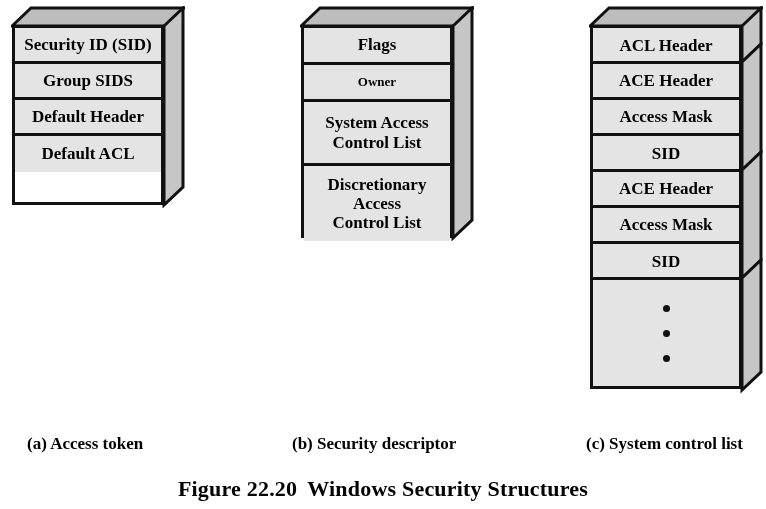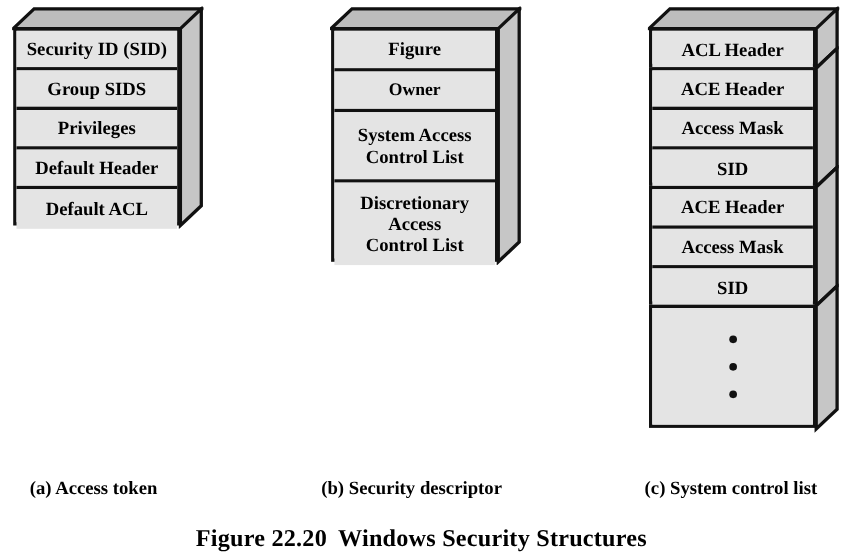--- a/index.html
+++ b/index.html
@@ -130,23 +130,20 @@
     </div>
 
     <div class="rows">
       <div class="row" style="height:36px; font-size:17px;">
         <span class="rowtext">Security ID (SID)</span>
       </div>
       <div class="row" style="height:36px; font-size:17px;">
         <span class="rowtext">Group SIDS</span>
       </div>
       <div class="row" style="height:36px; font-size:17px;">
-        <span class="rowtext">Privileges</span>
-      </div>
-      <div class="row" style="height:36px; font-size:17px;">
         <span class="rowtext">Default Header</span>
       </div>
       <div class="row" style="height:36px; font-size:17px;font-family:Liberation Serif, serif;">
         <span class="rowtext">Default ACL</span>
       </div>
     </div>
   </div>
 
   <div class="block" id="block-b" style="left:301px; top:25px; width:152px; height:213px;">
 
@@ -157,23 +154,23 @@
     </div>
 
     <div class="rightface" style="left:150px; top:-19px; width:24px; height:235px; background:transparent;">
       <svg width="24" height="235" viewBox="0 0 24 235">
         <polygon points="2,20 21,2 21,214 2,232" fill="#c6c6c6" stroke="#111111" stroke-width="3" stroke-linejoin="miter"></polygon>
       </svg>
     </div>
 
     <div class="rows">
       <div class="row" style="height:37px; font-size:17px;">
-        <span class="rowtext">Figure</span>
-      </div>
-      <div class="row" style="height:37px; font-size:16px;">
+        <span class="rowtext">Flags</span>
+      </div>
+      <div class="row" style="height:37px; font-size:13px;">
         <span class="rowtext">Owner</span>
       </div>
       <div class="row" style="height:64px; font-size:17px;">
         <span class="rowtext">System Access
 Control List</span>
       </div>
       <div class="row" style="height:75px; font-size:17px;">
         <span class="rowtext">Discretionary
 Access
 Control List</span>

